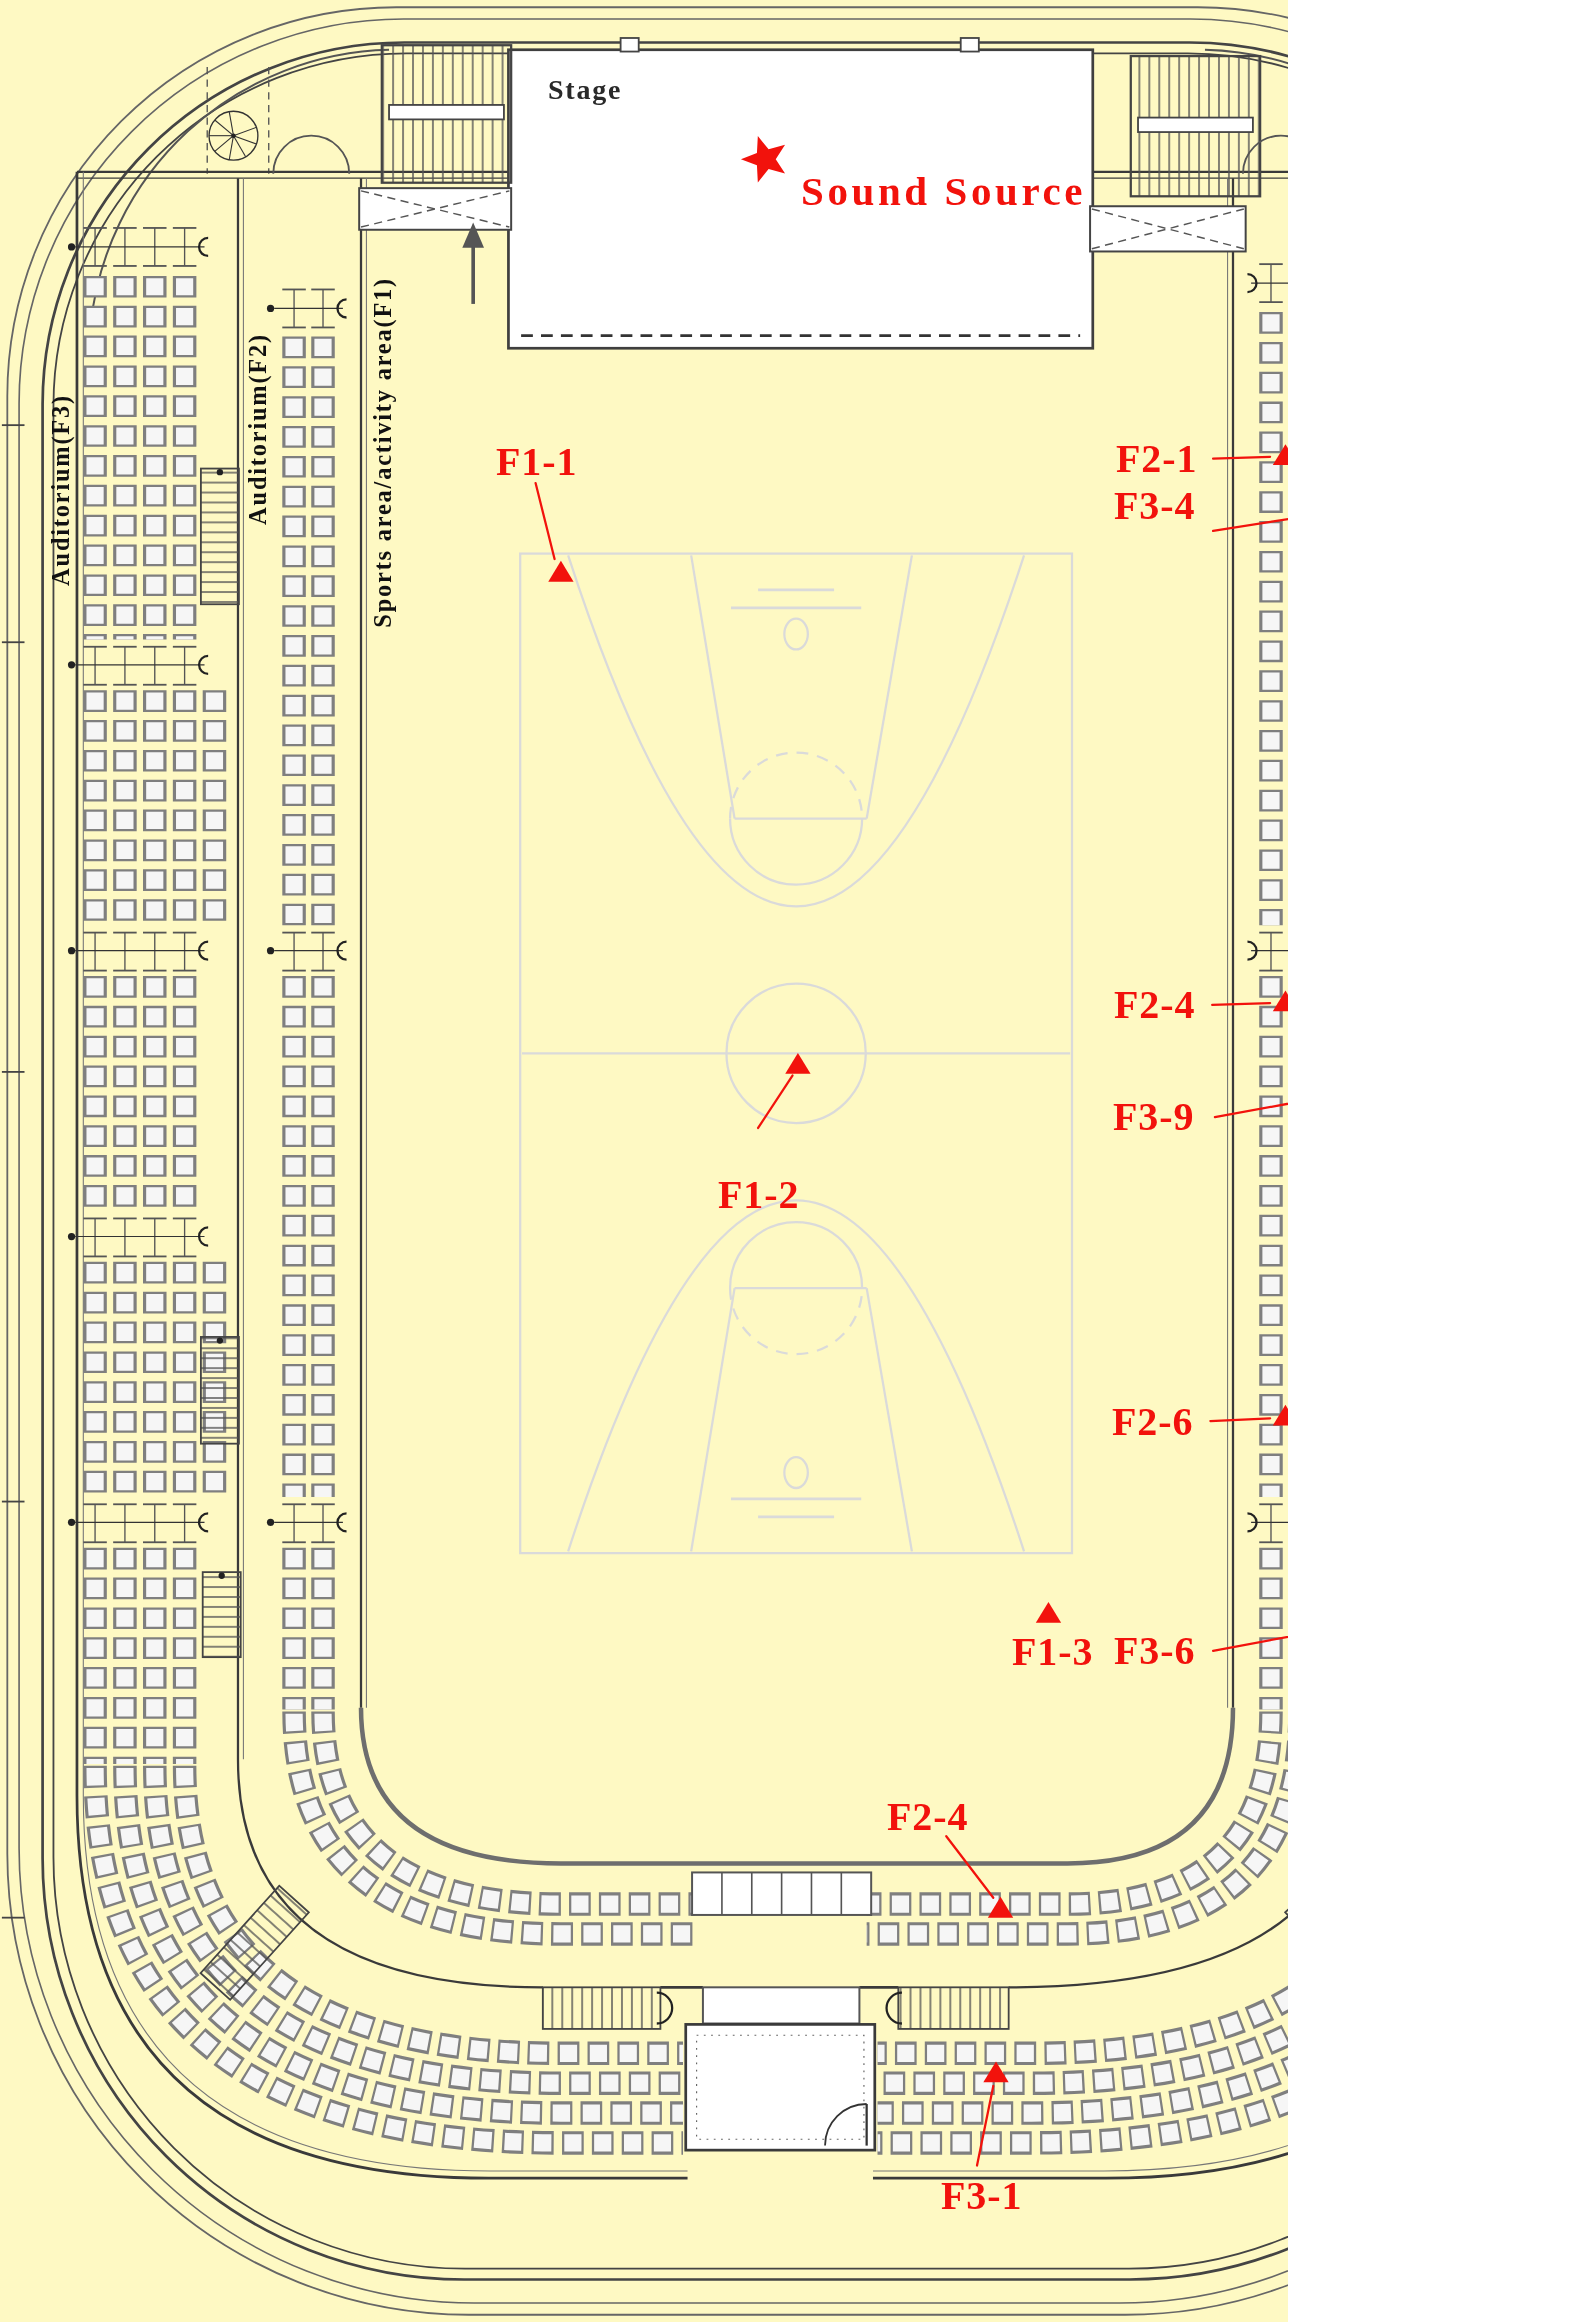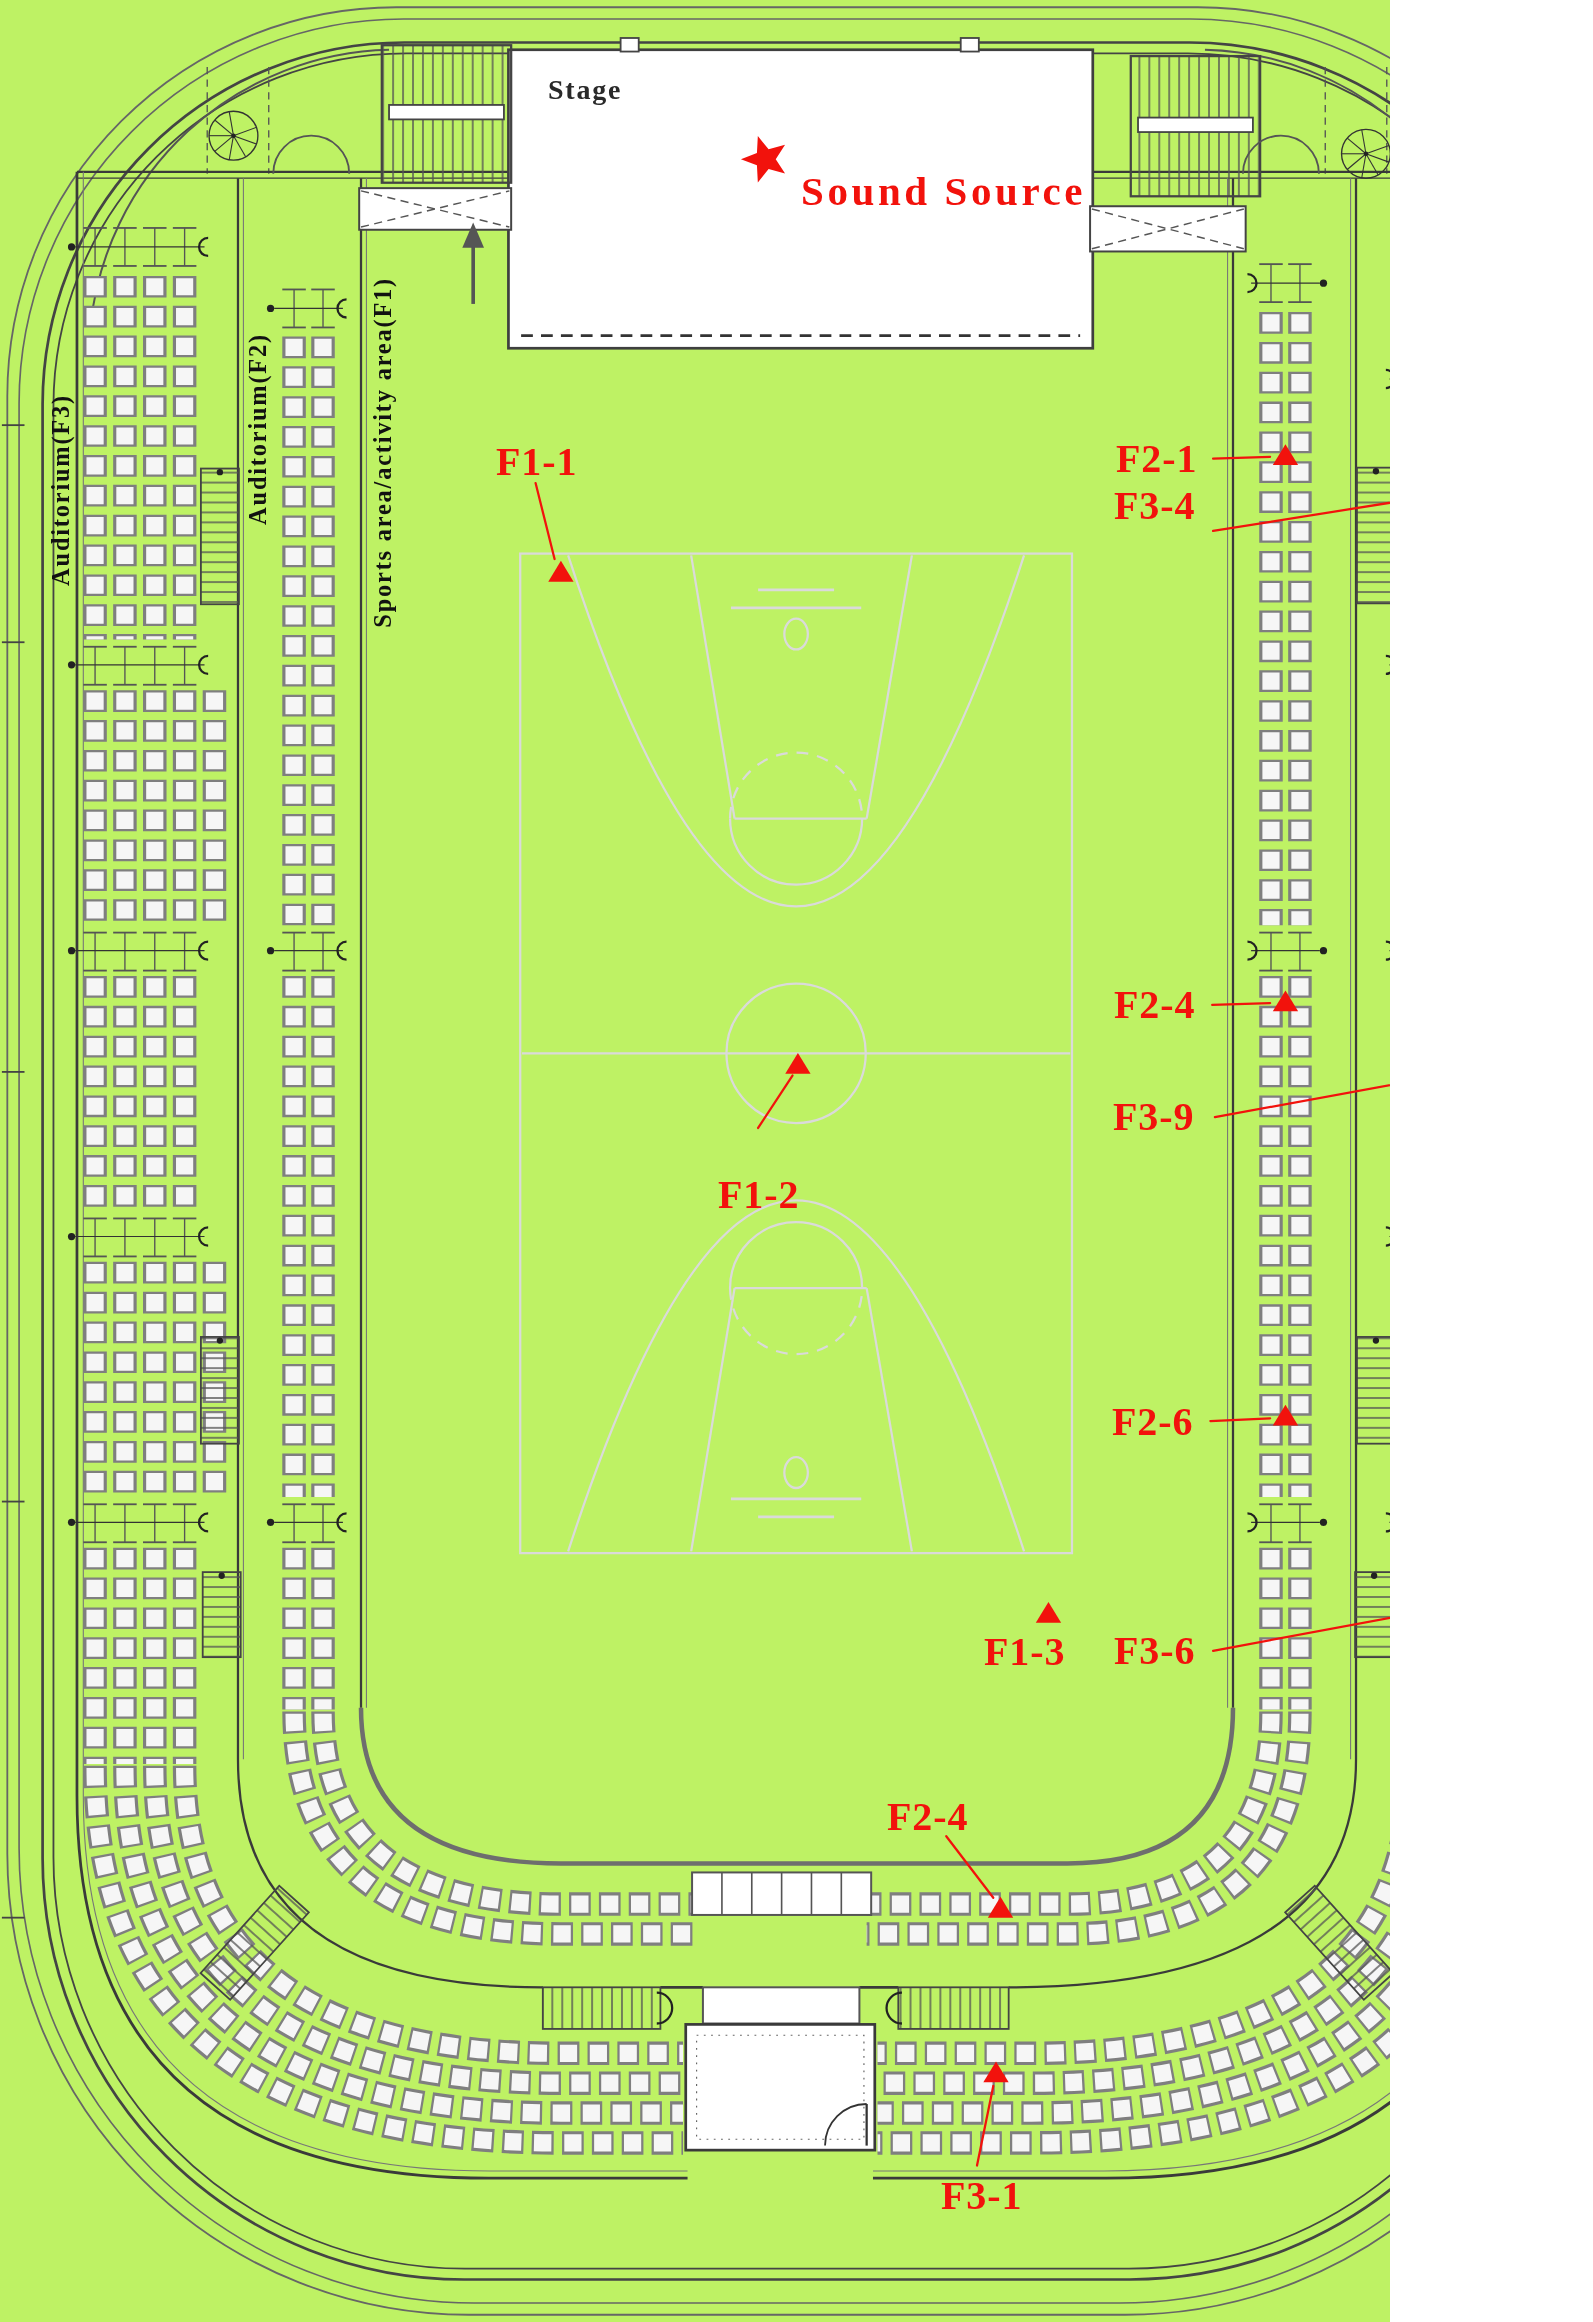--- a/index.html
+++ b/index.html
@@ -1,17 +1,17 @@
 <!DOCTYPE html>
 <html style="font-size:14.5px"><head>
 <meta charset="utf-8">
 <style>
   :root{ --red:#f2120c; }
   html,body{margin:0;padding:0;background:#fff;}
-  .plan{position:relative;width:1390px;height:2322px;background:#bef264;overflow:hidden;
+  .plan{position:relative;width:1288px;height:2322px;background:#fef9c3;overflow:hidden;
         font-family:"Liberation Serif","DejaVu Serif",serif;}
   .plan svg{position:absolute;left:0;top:0;}
   .stage-label{position:absolute;font:600 28px "Liberation Serif","DejaVu Serif",serif;
        color:#2a2a2a;letter-spacing:1.8px;white-space:nowrap;line-height:1;}
   .sound-label{position:absolute;color:var(--red);
        font:bold 41px "Liberation Serif","DejaVu Serif",serif;letter-spacing:3.6px;
        white-space:nowrap;line-height:1;}
   .vlabel{position:absolute;writing-mode:vertical-rl;transform:rotate(180deg);
        font:bold 24.4px "Liberation Serif","DejaVu Serif",serif;color:#111;
        letter-spacing:1.8px;white-space:nowrap;line-height:1;}
@@ -538,21 +538,21 @@
   <div class="stage-label" style="left: 548px; top: 76px;">Stage</div>
 
   <div class="sound-label" style="left: 801px; top: 136px; margin-top: 35px;">Sound Source</div>
 
   <div class="vlabel" id="area-0" style="left: 49px; top: 394px;">Auditorium(F3)</div>
   <div class="vlabel" id="area-1" style="left: 246px; top: 333px;">Auditorium(F2)</div>
   <div class="vlabel" id="area-2" style="left: 371px; top: 277px;">Sports area/activity area(F1)</div>
 
   <div class="mp-label" style="left: 496px; top: 442px;">F1-1</div>
   <div class="mp-label" style="left: 718px; top: 1127px; margin-top: 48px;">F1-2</div>
-  <div class="mp-label" style="left: 984px; top: 1632px;">F1-3</div>
+  <div class="mp-label" style="left: 1012px; top: 1632px;">F1-3</div>
   <div class="mp-label" style="left: 1116px; top: 439px;">F2-1</div>
   <div class="mp-label" style="left: 1114px; top: 985px;">F2-4</div>
   <div class="mp-label" style="left: 1112px; top: 1402px;">F2-6</div>
   <div class="mp-label" style="left: 887px; top: 1797px;">F2-4</div>
   <div class="mp-label" style="left: 941px; top: 2168px; margin-top: 8px;">F3-1</div>
   <div class="mp-label" style="left: 1114px; top: 1631px;">F3-6</div>
   <div class="mp-label" style="left: 1113px; top: 1097px;">F3-9</div>
   <div class="mp-label" style="left: 1114px; top: 486px;">F3-4</div>
 </div>
 

